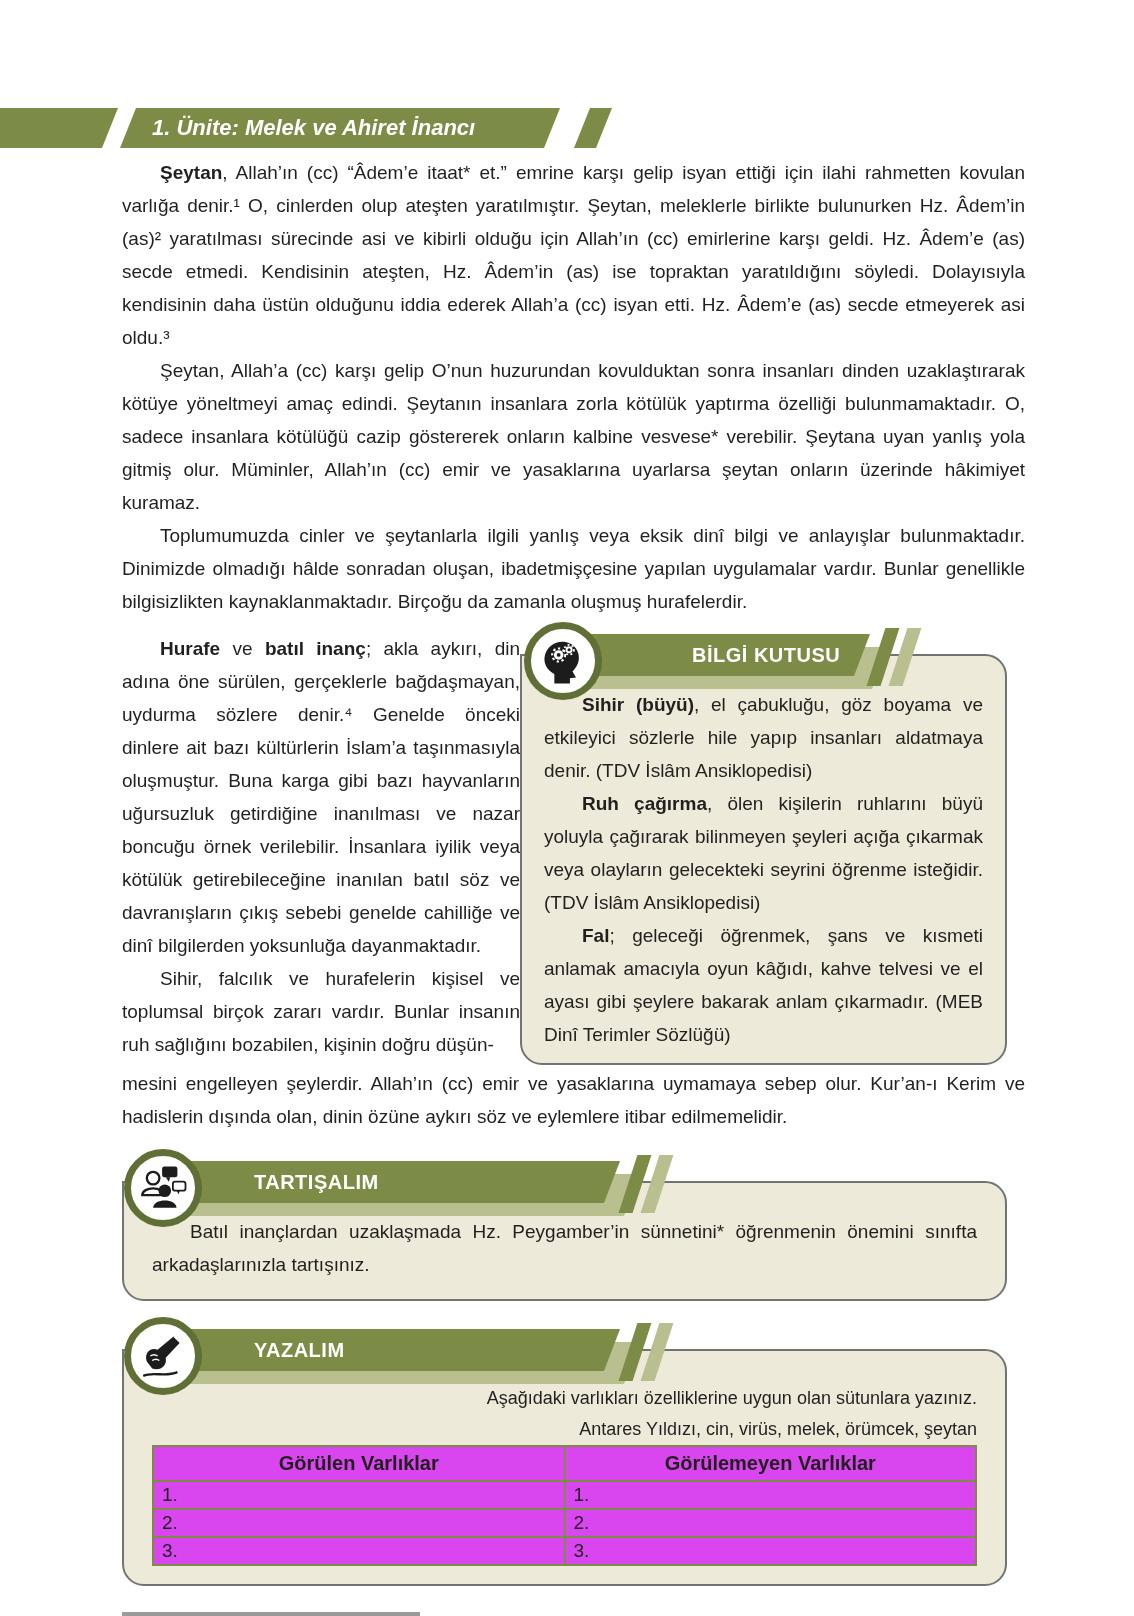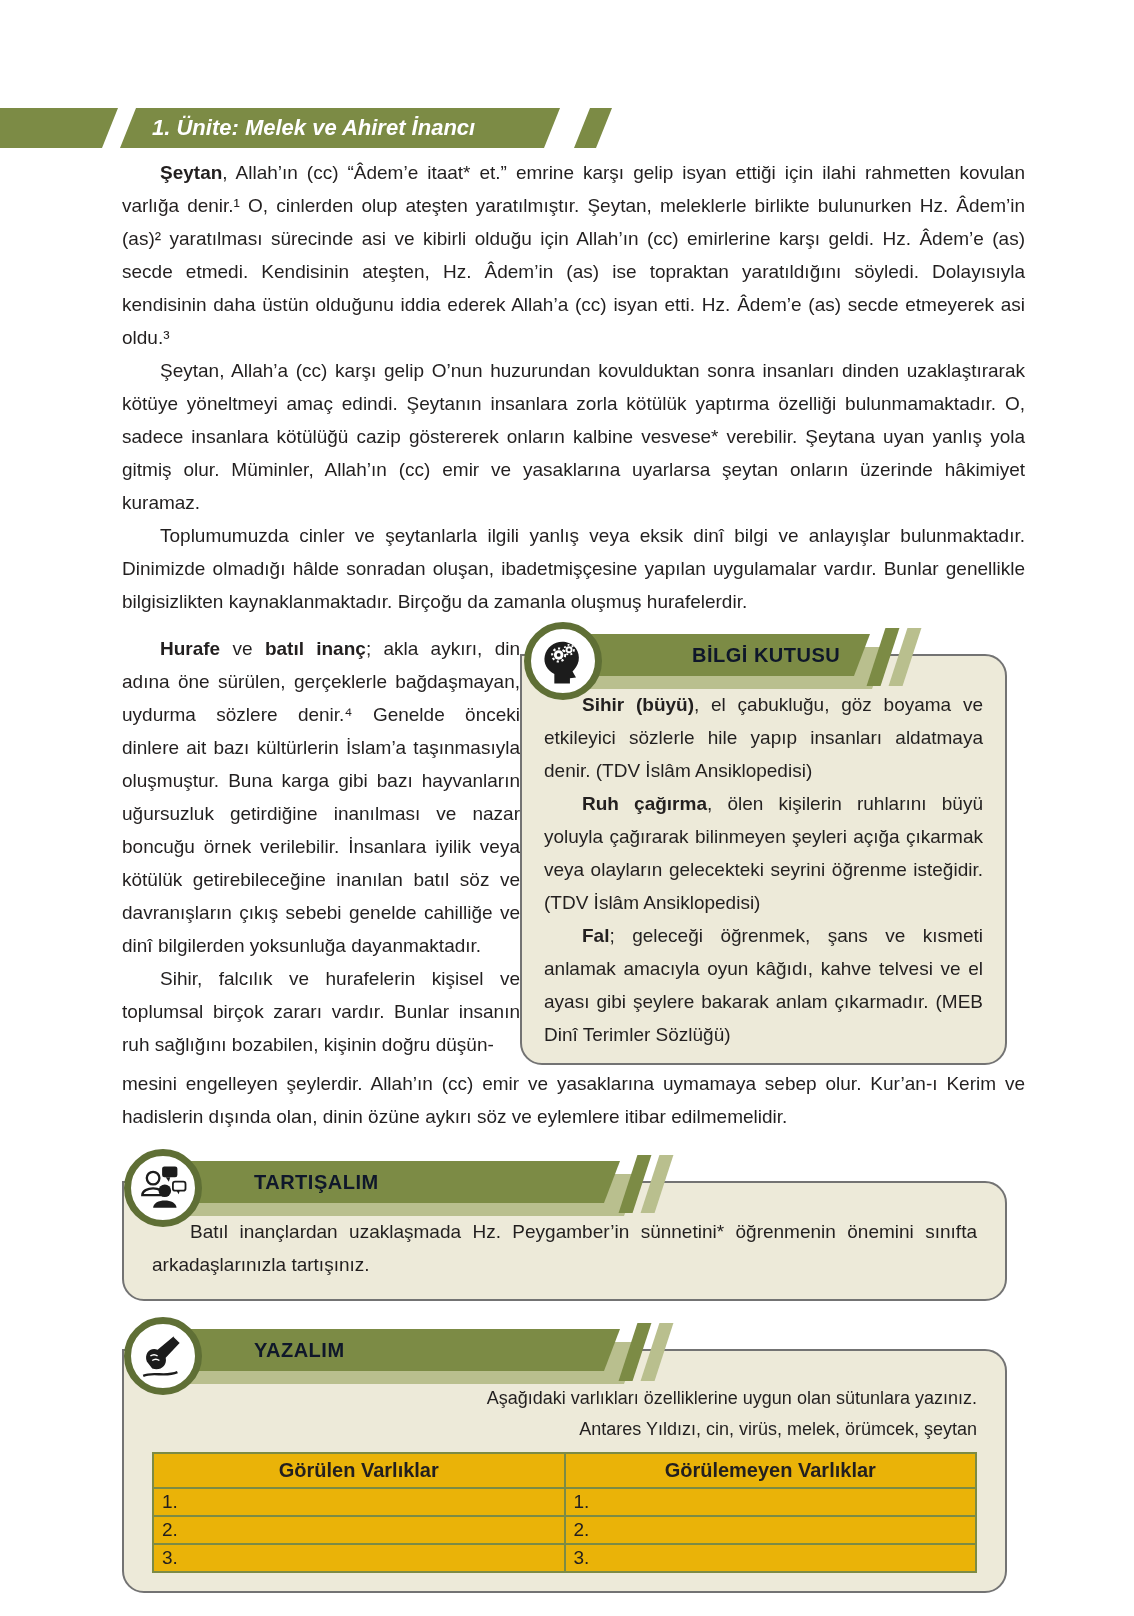--- a/index.html
+++ b/index.html
@@ -23,21 +23,21 @@
   .para{margin:0;font-size:19px;line-height:33px;text-align:justify;text-indent:38px;color:#221f1f;}
   .para b{font-weight:bold;}
   .no-indent{text-indent:0;}
   .first-para{margin-top:8px;}
   .two-col{display:flex;gap:0;margin-top:14px;}
   .left-col{width:398px;flex:none;}
   .cont-para{margin-top:2px;}
   
   .boxed{position:relative;margin-right:18px;}
   .box-head{position:relative;height:20px;z-index:2;}
-  .banner{position:absolute;top:0;height:42px;background:#7c8b45;color:#0f172a;z-index:3;
+  .banner{position:absolute;top:0;height:42px;background:#7c8b45;color:#ffffff;z-index:3;
     font-size:20px;font-weight:bold;letter-spacing:.5px;display:flex;align-items:center;
     box-sizing:border-box;clip-path:polygon(0 0,100% 0,calc(100% - 16px) 100%,0 100%);}
   .banner-shadow{position:absolute;top:13px;height:42px;background:#b9bf8e;z-index:2;
     clip-path:polygon(0 0,100% 0,calc(100% - 16px) 100%,0 100%);}
   .chev{position:absolute;top:-6px;height:58px;width:14px;transform:skewX(-18deg);z-index:3;}
   .chev.c1{background:#7c8b45;}
   .chev.c2{background:#b9bf8e;}
   .circle-icon{position:absolute;top:-12px;width:78px;height:78px;border-radius:50%;
     background:#fff;border:7px solid #5f6f35;box-sizing:border-box;z-index:4;
     display:flex;align-items:center;justify-content:center;}
@@ -55,21 +55,21 @@
   .activity{margin-top:28px;}
   .activity .circle-icon{left:2px;}
   .activity .banner{left:16px;width:482px;padding-left:116px;}
   .activity .banner-shadow{left:28px;width:490px;}
   .activity .chev.c1{left:506px;}
   .activity .chev.c2{left:528px;}
   .activity .box-body{padding:32px 28px 18px 28px;}
   .discuss-body{min-height:100px;}
   
   .write-line{margin:0;font-size:18px;line-height:31px;text-align:right;text-indent:0;}
-  .beings-table{width:100%;border-collapse:collapse;margin-top:7px;background:#eab308;padding-left:41px;}
+  .beings-table{width:100%;border-collapse:collapse;background:#d946ef;padding-left:41px;}
   .beings-table th{border:2px solid #7c8b45;font-size:20px;font-weight:bold;text-align:center;
     height:33px;padding:0;}
   .beings-table td{border:2px solid #7c8b45;font-size:19px;text-align:left;height:26px;
     padding:0 0 0 8px;}
   .beings-table col{width:50%;}
   
   .footnotes{margin-top:26px;}
   .fn-rule{width:298px;height:4px;background:#9a9a9a;margin-bottom:8px;}
 </style>
 </head>

